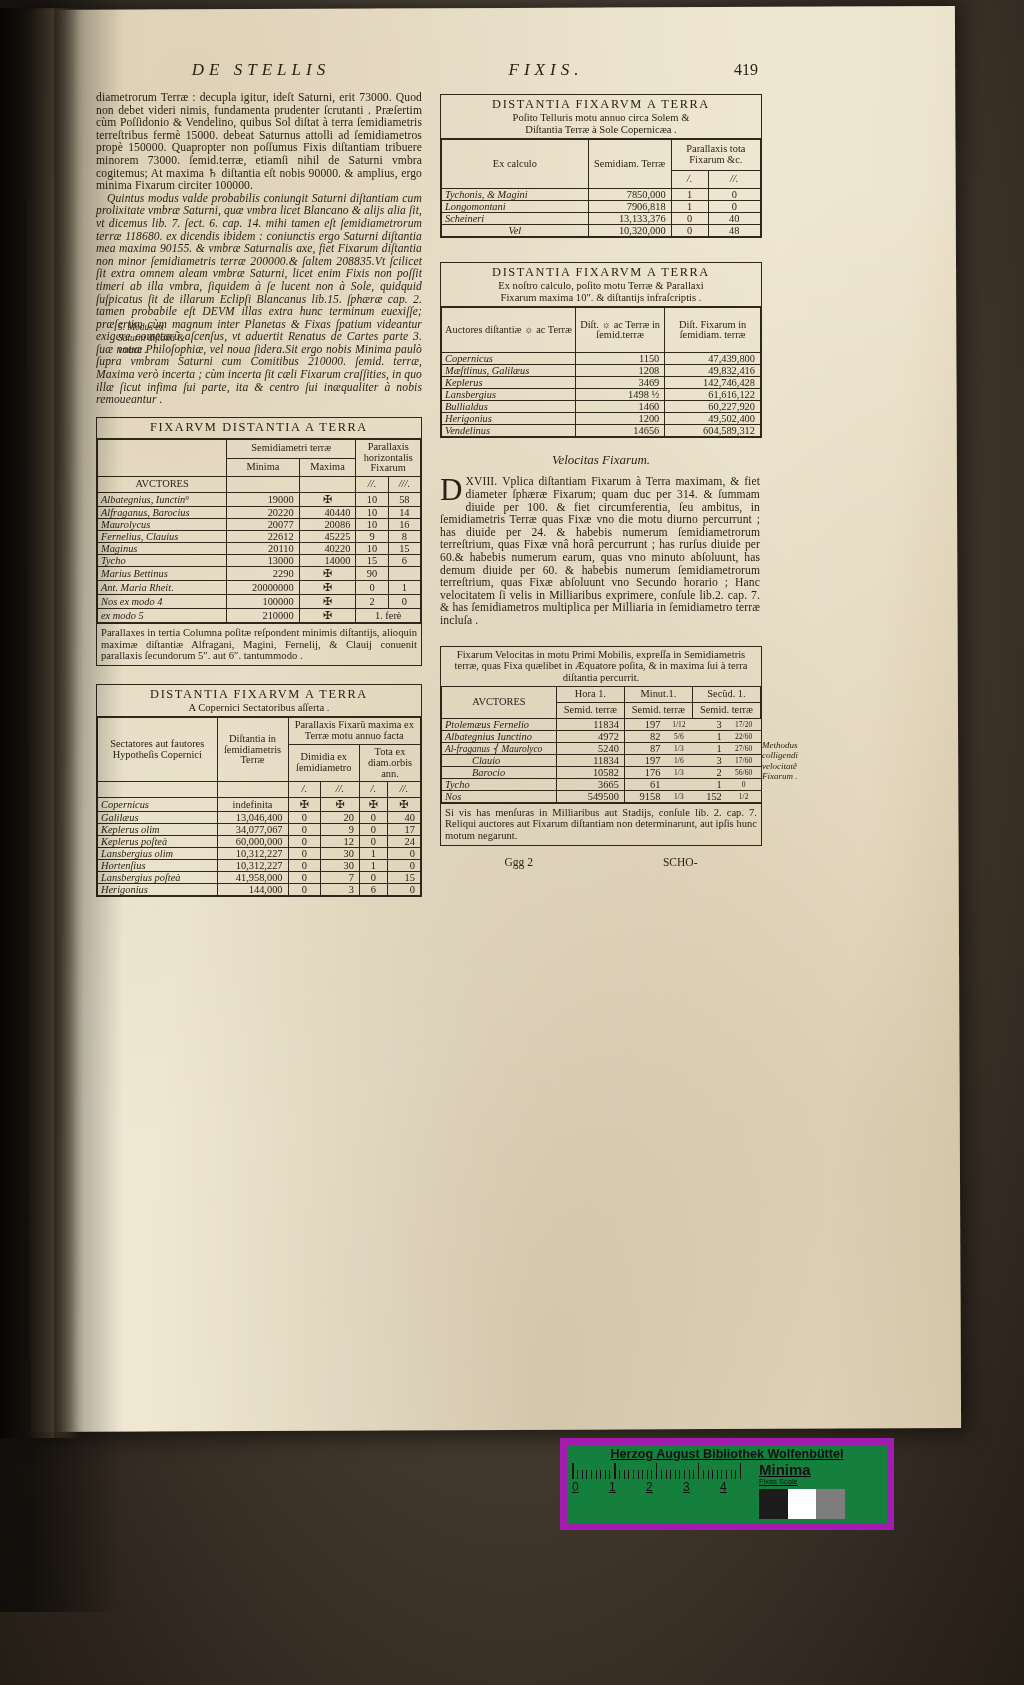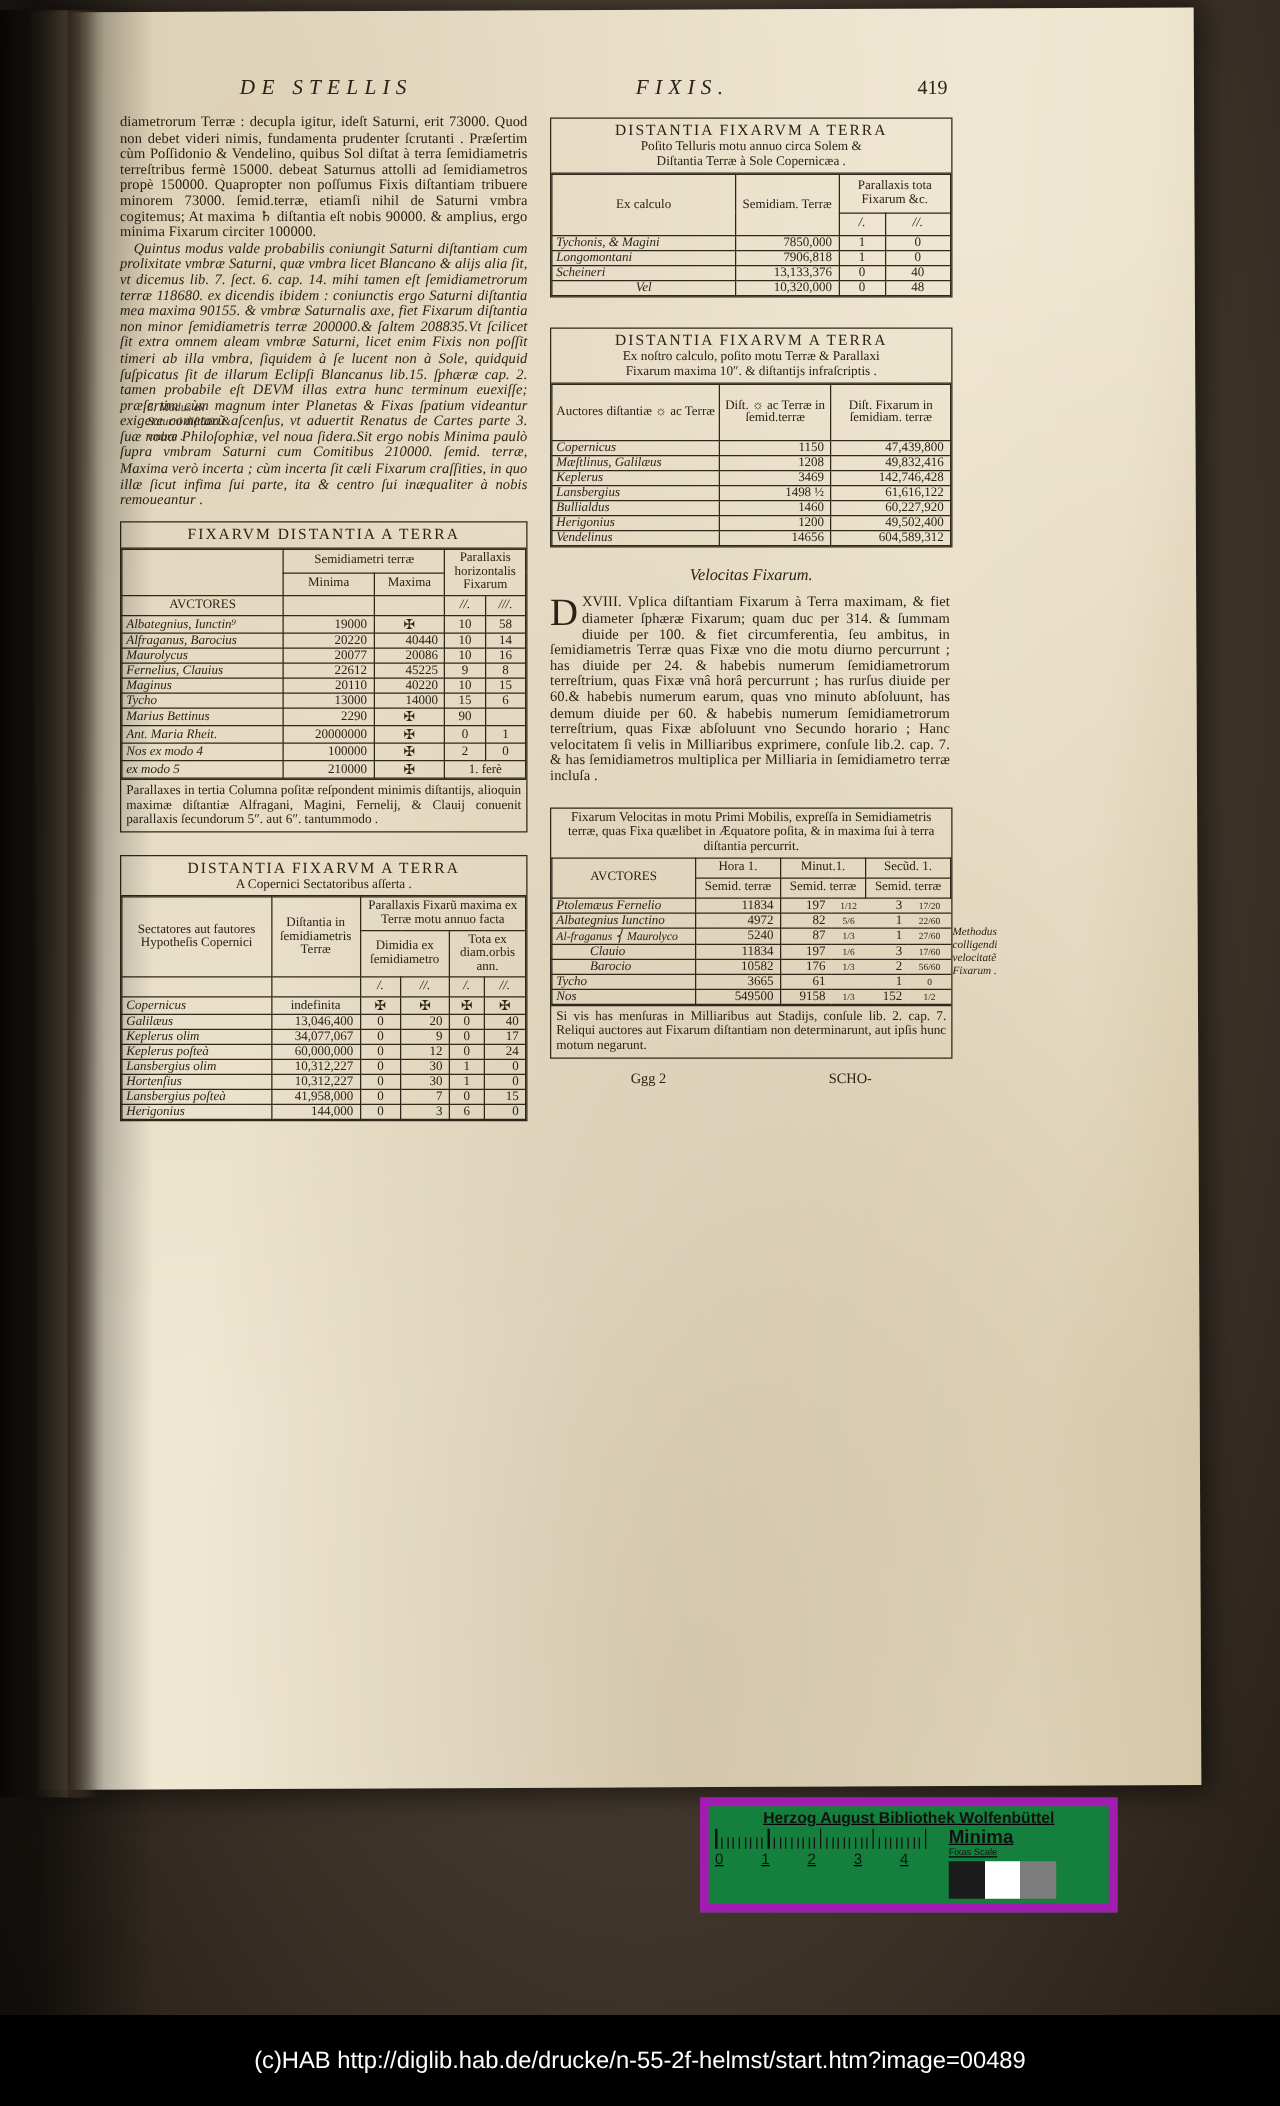--- a/index.html
+++ b/index.html
@@ -593,16 +593,13 @@
         <div class="k2">Fixas Scale</div>
         <div class="greys">
           <b style="background:#1b1b1b"></b>
             <b style="background:#ffffff"></b>
             <b style="background:#7d7d7d"></b>
         </div>
       </div>
     </div>
   </div>
 
-  <div class="urlbar">
-    <span>(c)HAB http://diglib.hab.de/drucke/n-55-2f-helmst/start.htm?image=00489</span>
-  </div>
 </div>
 
 </body></html>

